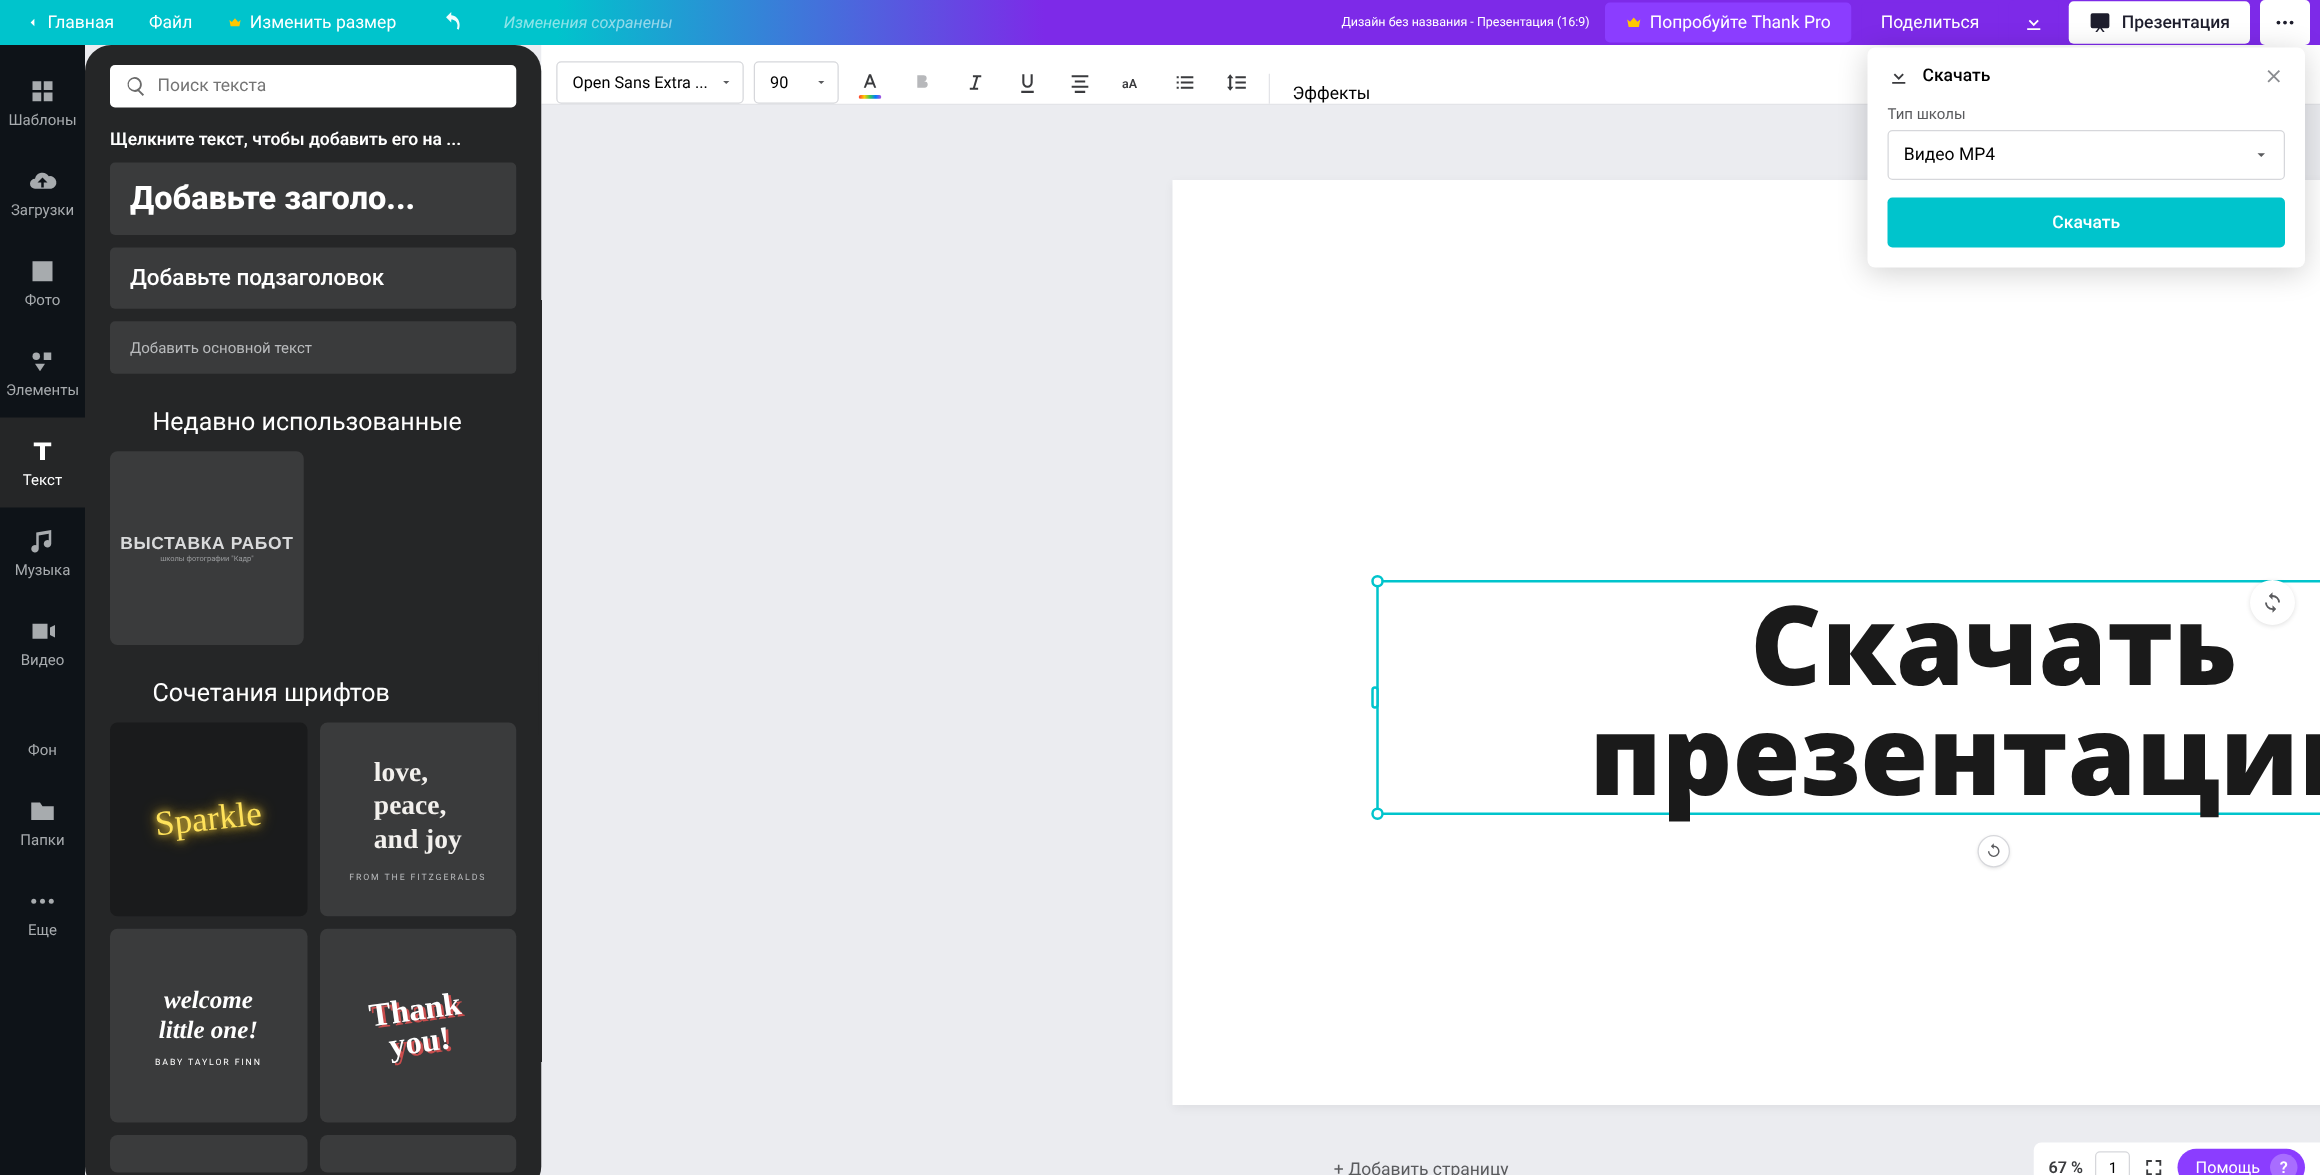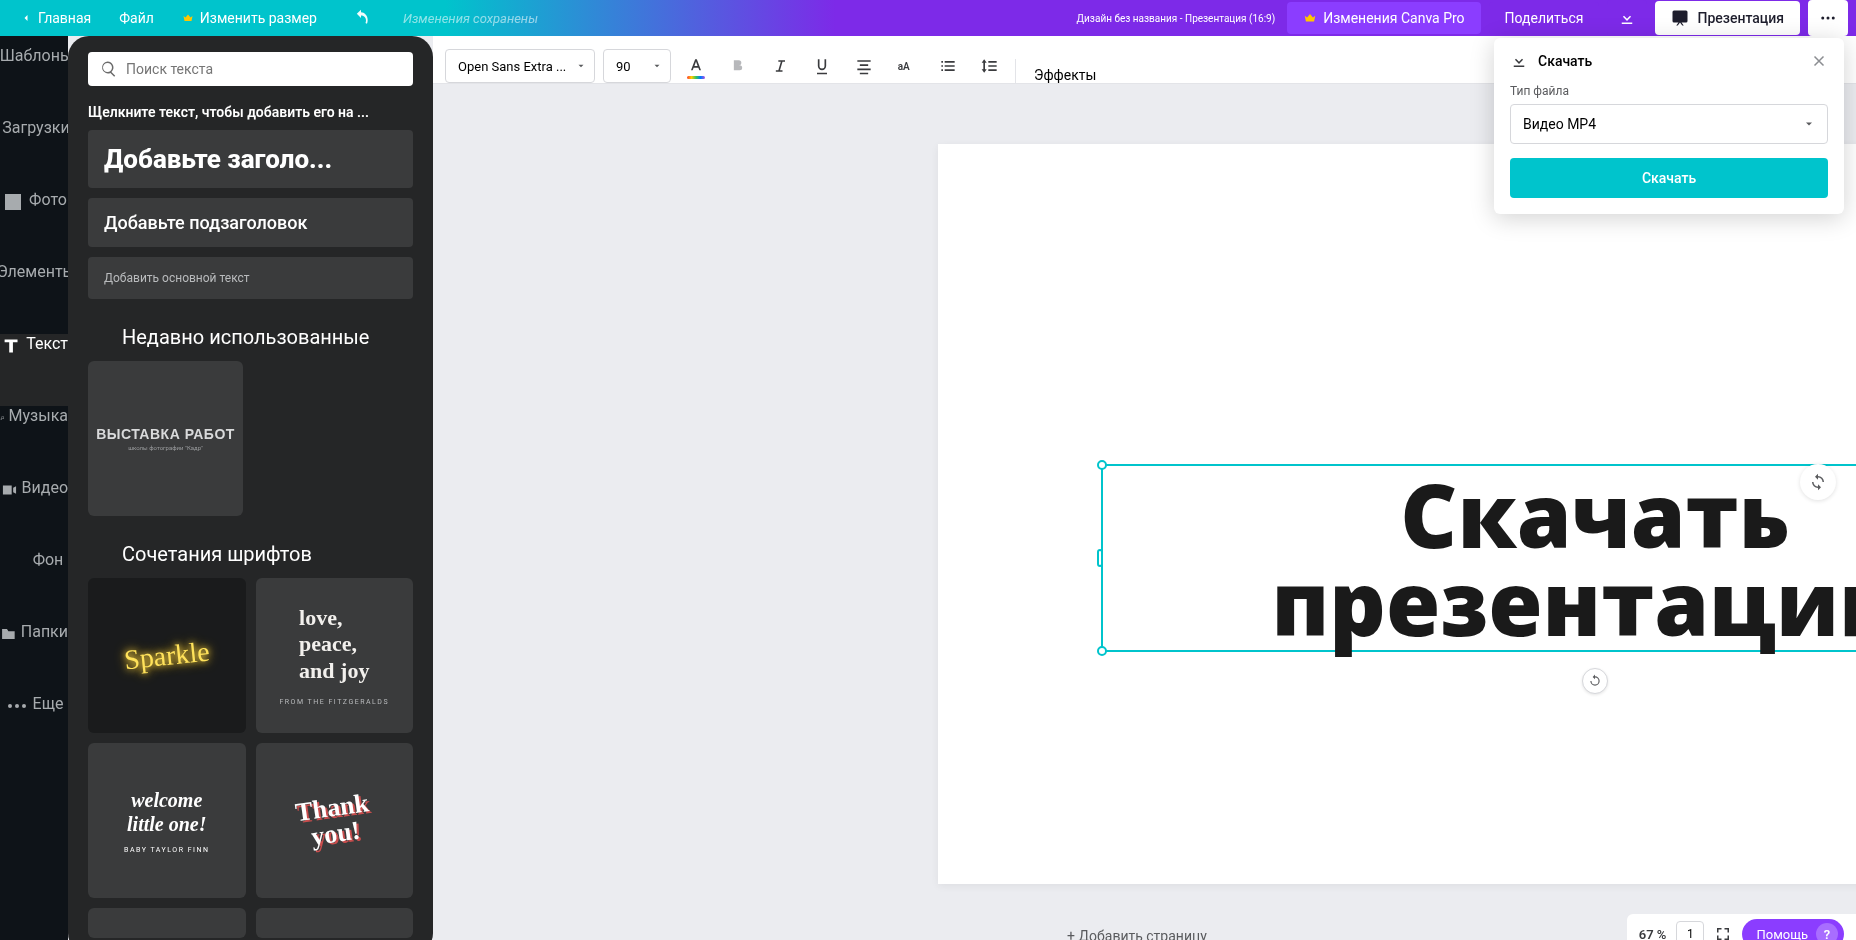--- a/index.html
+++ b/index.html
@@ -23,21 +23,21 @@
 .btn-white { background: #fff; color: #1e1e2d; padding: 8px 16px; border-radius: 4px; font-size: 14px; cursor: pointer; display: flex; align-items: center; gap: 8px; font-weight: 500; }
 .btn-white svg { width: 18px; height: 18px; fill: #1e1e2d; }
 .btn-more { background: #fff; width: 40px; height: 36px; border-radius: 4px; display: flex; align-items: center; justify-content: center; cursor: pointer; }
 .btn-more svg { width: 18px; height: 18px; fill: #1e1e2d; }
 
 
 .body { flex: 1; display: flex; position: relative; }
 
 
 .rail { width: 68px; background: #0e1318; display: flex; flex-direction: column; align-items: center; padding-top: 10px; }
-.rail-item { width: 68px; height: 72px; display: flex; flex-direction: row; justify-content: center; gap: 4px; cursor: pointer; color: #a7abae; font-size: 16px; }
+.rail-item { width: 68px; height: 72px; display: flex; flex-direction: column; align-items: center; justify-content: center; gap: 4px; cursor: pointer; color: #a7abae; font-size: 12px; }
 .rail-item.active { background: #252627; color: #fff; }
 .rail-item svg { width: 24px; height: 24px; fill: currentColor; }
 
 
 .sidepanel { width: 365px; background: #252627; color: #fff; padding: 16px 20px; overflow-y: auto; position: relative; border-radius: 21px; }
 .search-wrap { background: #fff; border-radius: 4px; display: flex; align-items: center; padding: 8px 12px; gap: 8px; }
 .search-wrap svg { width: 18px; height: 18px; fill: #6b6b6b; }
 .search-wrap input { border: none; outline: none; flex: 1; font-size: 14px; background: transparent; }
 .sp-click-hint { font-size: 14px; font-weight: 600; margin-top: 18px; white-space: nowrap; overflow: hidden; text-overflow: ellipsis; }
 .text-btn { background: #3a3b3c; border-radius: 4px; margin-top: 10px; padding: 14px 16px; cursor: pointer; }
@@ -133,21 +133,21 @@
         <path d="M12 5V2L7 7l5 5V9c3 0 6 2 6 6 0 1-.2 2-.6 3l1.7 1C20 17 20 15 20 14c0-5-4-9-8-9z"></path>
       </svg>
     <div class="tb-status">Изменения сохранены</div>
   </div>
   <div class="topbar-center">Дизайн без названия - Презентация (16:9)</div>
   <div class="topbar-right">
     <div class="btn-purple">
       <svg class="crown" viewBox="0 0 24 24">
           <path fill="#ffc700" d="M3 8l4 3 5-6 5 6 4-3-2 10H5z"></path>
         </svg>
-      <span>Изменения Canva Pro</span>
+      <span>Попробуйте Thank Pro</span>
     </div>
     <div class="btn-purple light">
         <span>Поделиться</span>
       </div>
     <div class="btn-icon-purple">
       <svg viewBox="0 0 24 24">
           <path d="M12 3v10l-4-4-1.4 1.4L12 16l5.4-5.6L16 9l-4 4V3h0zM5 18h14v2H5z"></path>
         </svg>
     </div>
     <div class="btn-white">
@@ -385,21 +385,21 @@
       <div class="pop-head">
         <svg viewBox="0 0 24 24">
             <path d="M12 3v10l-4-4-1.4 1.4L12 16l5.4-5.6L16 9l-4 4V3zM5 18h14v2H5z"></path>
           </svg>
         <div class="pop-head-title">Скачать</div>
         <svg class="pop-close" viewBox="0 0 24 24">
             <path d="M6 6l12 12M18 6L6 18" stroke="#8b8d91" stroke-width="2"></path>
           </svg>
       </div>
       <div class="pop-body">
-        <div class="pop-label">Тип файла</div>
+        <div class="pop-label">Тип школы</div>
         <div class="pop-select">
           <span>Видео MP4</span>
           <svg viewBox="0 0 24 24">
               <path d="M6 9l6 6 6-6z"></path>
             </svg>
         </div>
         <div class="pop-btn">Скачать</div>
       </div>
     </div>
 

